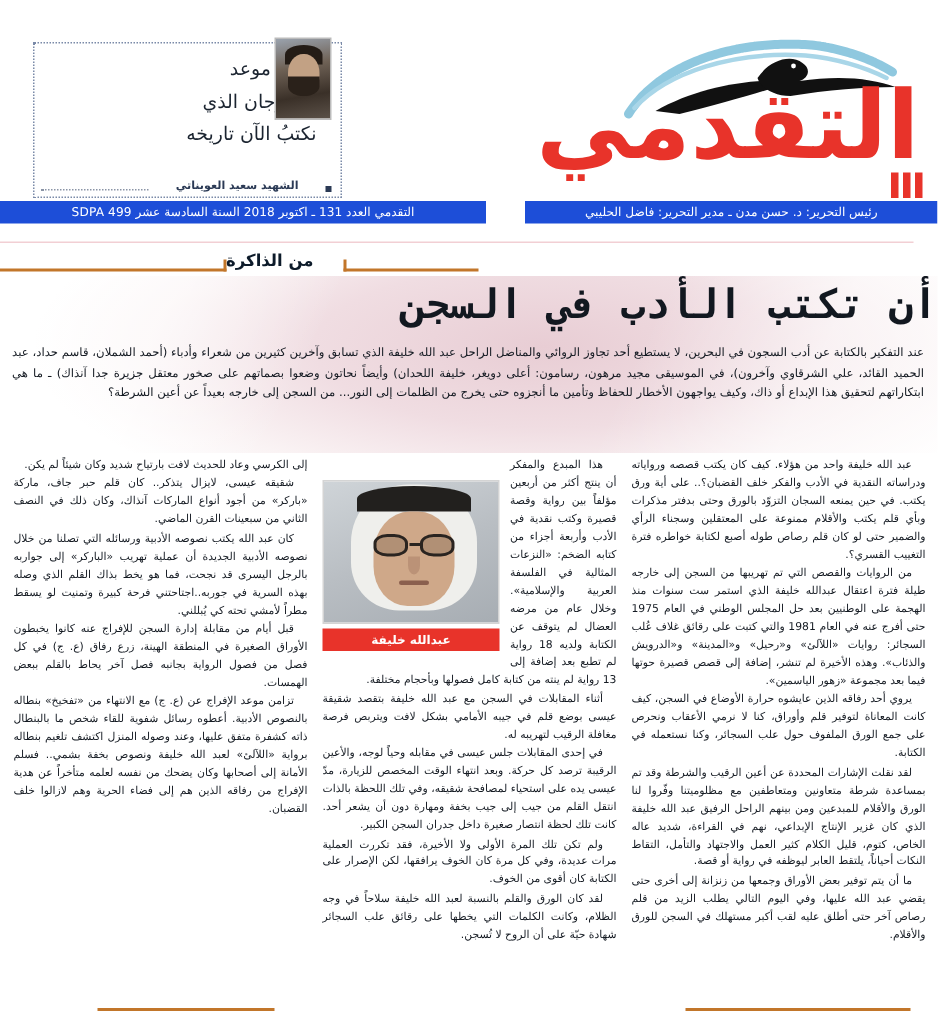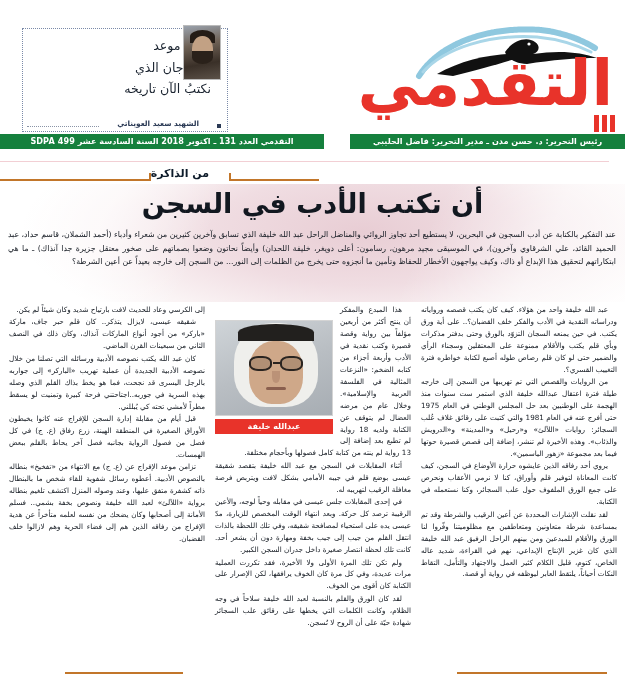--- a/index.html
+++ b/index.html
@@ -130,24 +130,24 @@
   
   .infobar {
     position: absolute;
     top: 134px; left: 0;
     width: 625px; height: 15px;
     display: flex;
     direction: rtl;
     align-items: stretch;
   }
   .infobar .seg {
-    background: #15803d;
+    background: #1d4ed8;
     color: #fff;
     font-size: 8.1px;
-    font-weight: bold;
+    font-weight: normal;
     line-height: 15px;
     padding: 0 6px;
     white-space: nowrap;
     letter-spacing: 0.1px;
   }
   .infobar .seg.right { width: 275px; text-align: center; }
   .infobar .spacer { width: 26px; background:#fff; }
   .infobar .seg.left { flex: 1 1 auto; text-align: center; }
 
   
@@ -207,26 +207,27 @@
     overflow: hidden;
   }
   .hero:after {
     content: "";
     position: absolute; inset: 0;
     background: linear-gradient(115deg, rgba(255,255,255,.55) 0 18%, rgba(255,255,255,0) 34% 66%, rgba(255,255,255,.5) 84% 100%);
   }
   .headline {
     position: absolute;
     top: 4px; right: 0; left: 0;
-    text-align: center;
+    text-align: right;
     font-size: 27px;
     font-weight: bold;
     color: #121820;
     letter-spacing: 0.5px;
     z-index: 2;
+    font-family: Liberation Mono, monospace;
   }
   .lede {
     position: absolute;
     top: 44px; right: 9px;
     width: 608px;
     text-align: justify;
     font-size: 7.8px;
     line-height: 1.75;
     color: #141a22;
     z-index: 2;
@@ -403,20 +404,21 @@
     <div class="lede">عند التفكير بالكتابة عن أدب السجون في البحرين، لا يستطيع أحد تجاوز الروائي والمناضل الراحل عبد الله خليفة الذي تسابق وآخرين كثيرين من شعراء وأدباء (أحمد الشملان، قاسم حداد، عبد الحميد القائد، علي الشرقاوي وآخرون)، في الموسيقى مجيد مرهون، رسامون: أعلى دويغر، خليفة اللحدان) وأيضاً نحاتون وضعوا بصماتهم على صخور معتقل جزيرة جدا آنذاك) ـ ما هي ابتكاراتهم لتحقيق هذا الإبداع أو ذاك، وكيف يواجهون الأخطار للحفاظ وتأمين ما أنجزوه حتى يخرج من الظلمات إلى النور... من السجن إلى خارجه بعيداً عن أعين الشرطة؟</div>
   </div>
 
   <div class="columns">
 
     <div class="col">
       <p>عبد الله خليفة واحد من هؤلاء. كيف كان يكتب قصصه ورواياته ودراساته النقدية في الأدب والفكر خلف القضبان؟.. على أية ورق يكتب. في حين يمنعه السجان التزوّد بالورق وحتى بدفتر مذكرات وبأي قلم يكتب والأقلام ممنوعة على المعتقلين وسجناء الرأي والضمير حتى لو كان قلم رصاص طوله أصبع لكتابة خواطره فترة التغييب القسري؟.</p>
       <p>من الروايات والقصص التي تم تهريبها من السجن إلى خارجه طيلة فترة اعتقال عبدالله خليفة الذي استمر ست سنوات منذ الهجمة على الوطنيين بعد حل المجلس الوطني في العام 1975 حتى أفرج عنه في العام 1981 والتي كتبت على رقائق غلاف عُلب السجائر: روايات «اللآلئ» و«رحيل» و«المدينة» و«الدرويش والذئاب». وهذه الأخيرة لم تنشر، إضافة إلى قصص قصيرة حوتها فيما بعد مجموعة «زهور الياسمين».</p>
       <p>يروي أحد رفاقه الذين عايشوه حرارة الأوضاع في السجن، كيف كانت المعاناة لتوفير قلم وأوراق، كنا لا نرمي الأعقاب ونحرص على جمع الورق الملفوف حول علب السجائر، وكنا نستعمله في الكتابة.</p>
       <p>لقد نقلت الإشارات المحددة عن أعين الرقيب والشرطة وقد تم بمساعدة شرطة متعاونين ومتعاطفين مع مظلوميتنا وفّروا لنا الورق والأقلام للمبدعين ومن بينهم الراحل الرفيق عبد الله خليفة الذي كان غزير الإنتاج الإبداعي، نهم في القراءة، شديد عاله الخاص، كتوم، قليل الكلام كثير العمل والاجتهاد والتأمل، التقاط النكات أحياناً، يلتقط العابر ليوظفه في رواية أو قصة.</p>
+      <p>ما أن يتم توفير بعض الأوراق وجمعها من زنزانة إلى أخرى حتى يقضي عبد الله عليها، وفي اليوم التالي يطلب الزيد من قلم رصاص آخر حتى أطلق عليه لقب أكبر مستهلك في السجن للورق والأقلام.</p>
       <div class="col-rule wide"></div>
     </div>
 
     <div class="col">
       <div class="portrait-block">
         <div class="portrait">
           <div class="ghutra"></div>
           <div class="agal"></div>
           <div class="face"></div>
           <div class="nose"></div>

